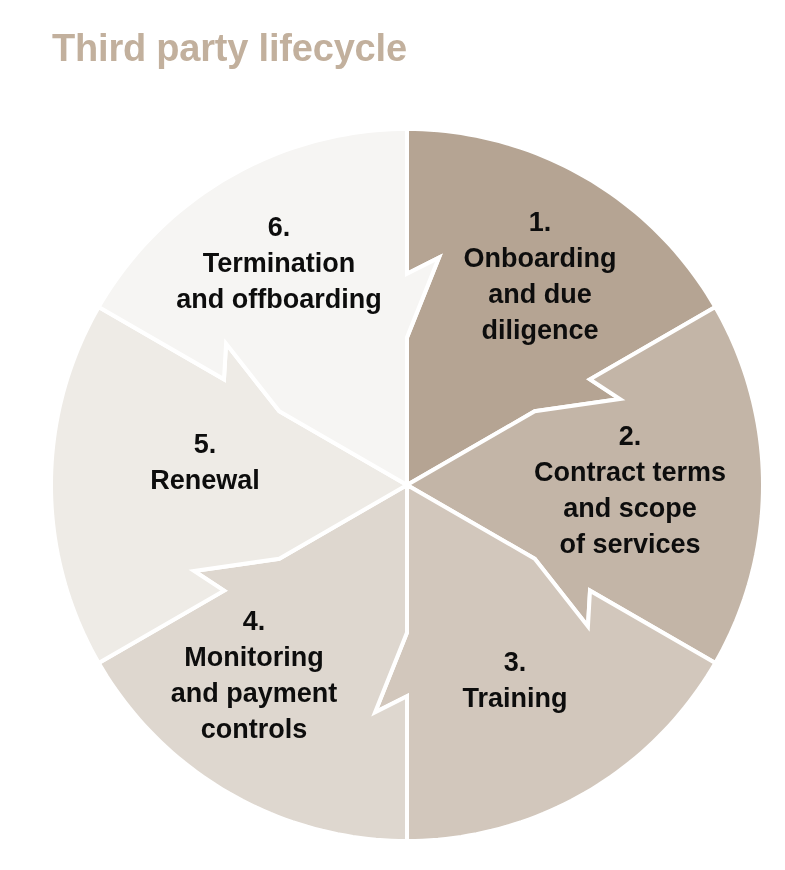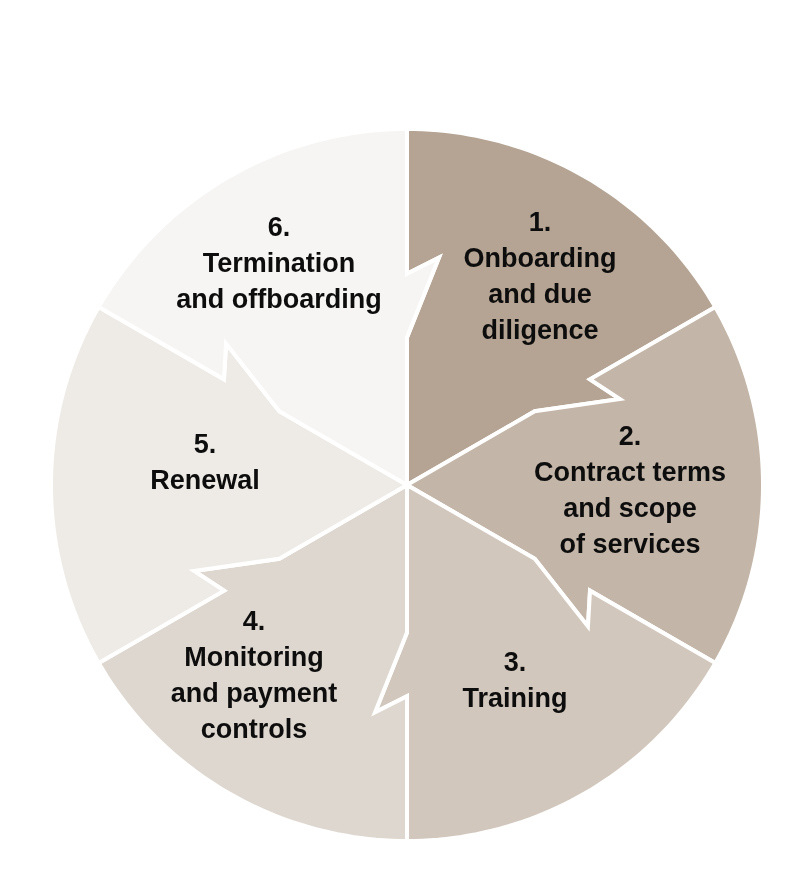--- a/index.html
+++ b/index.html
@@ -66,20 +66,21 @@
     dominant-baseline: middle;
     pointer-events: none;
   }
   .seg-label tspan { font-family: "Liberation Sans", sans-serif; }
 </style>
 </head>
 <body>
 
 <div id="page-root">
 
+  <h1 class="page-title">Third party lifecycle</h1>
 
   <div class="wheel-wrap">
     <svg class="wheel" viewBox="0 0 785 870">
       <g id="segments-group">
           <path d="M 407.00 485.00 L 407.00 337.47 L 438.96 257.61 L 407.00 273.68 L 407.00 129.00 L 407.00 129.00 L 414.77 129.08 L 422.53 129.34 L 430.28 129.76 L 438.03 130.35 L 445.76 131.12 L 453.47 132.05 L 461.16 133.14 L 468.82 134.41 L 476.45 135.84 L 484.05 137.44 L 491.62 139.20 L 499.14 141.13 L 506.62 143.22 L 514.05 145.48 L 521.43 147.89 L 528.76 150.47 L 536.03 153.21 L 543.24 156.10 L 550.38 159.15 L 557.45 162.35 L 564.45 165.71 L 571.38 169.22 L 578.23 172.89 L 585.00 176.69 L 591.68 180.65 L 598.28 184.75 L 604.78 189.00 L 611.19 193.38 L 617.51 197.91 L 623.72 202.57 L 629.83 207.36 L 635.83 212.29 L 641.73 217.35 L 647.51 222.53 L 653.18 227.84 L 658.73 233.27 L 664.16 238.82 L 669.47 244.49 L 674.65 250.27 L 679.71 256.17 L 684.64 262.17 L 689.43 268.28 L 694.09 274.49 L 698.62 280.81 L 703.00 287.22 L 707.25 293.72 L 711.35 300.32 L 715.31 307.00 L 715.31 307.00 L 590.01 379.34 L 619.90 398.98 L 534.76 411.24 L 407.00 485.00 Z" fill="#b5a493" class="seg-path"></path>
           <path d="M 407.00 485.00 L 534.76 411.24 L 619.90 398.98 L 590.01 379.34 L 715.31 307.00 L 715.31 307.00 L 719.11 313.77 L 722.78 320.62 L 726.29 327.55 L 729.65 334.55 L 732.85 341.62 L 735.90 348.76 L 738.79 355.97 L 741.53 363.24 L 744.11 370.57 L 746.52 377.95 L 748.78 385.38 L 750.87 392.86 L 752.80 400.38 L 754.56 407.95 L 756.16 415.55 L 757.59 423.18 L 758.86 430.84 L 759.95 438.53 L 760.88 446.24 L 761.65 453.97 L 762.24 461.72 L 762.66 469.47 L 762.92 477.23 L 763.00 485.00 L 762.92 492.77 L 762.66 500.53 L 762.24 508.28 L 761.65 516.03 L 760.88 523.76 L 759.95 531.47 L 758.86 539.16 L 757.59 546.82 L 756.16 554.45 L 754.56 562.05 L 752.80 569.62 L 750.87 577.14 L 748.78 584.62 L 746.52 592.05 L 744.11 599.43 L 741.53 606.76 L 738.79 614.03 L 735.90 621.24 L 732.85 628.38 L 729.65 635.45 L 726.29 642.45 L 722.78 649.38 L 719.11 656.23 L 715.31 663.00 L 715.31 663.00 L 590.01 590.66 L 587.94 626.37 L 534.76 558.76 L 407.00 485.00 Z" fill="#c3b5a7" class="seg-path"></path>
           <path d="M 407.00 485.00 L 534.76 558.76 L 587.94 626.37 L 590.01 590.66 L 715.31 663.00 L 715.31 663.00 L 711.35 669.68 L 707.25 676.28 L 703.00 682.78 L 698.62 689.19 L 694.09 695.51 L 689.43 701.72 L 684.64 707.83 L 679.71 713.83 L 674.65 719.73 L 669.47 725.51 L 664.16 731.18 L 658.73 736.73 L 653.18 742.16 L 647.51 747.47 L 641.73 752.65 L 635.83 757.71 L 629.83 762.64 L 623.72 767.43 L 617.51 772.09 L 611.19 776.62 L 604.78 781.00 L 598.28 785.25 L 591.68 789.35 L 585.00 793.31 L 578.23 797.11 L 571.38 800.78 L 564.45 804.29 L 557.45 807.65 L 550.38 810.85 L 543.24 813.90 L 536.03 816.79 L 528.76 819.53 L 521.43 822.11 L 514.05 824.52 L 506.62 826.78 L 499.14 828.87 L 491.62 830.80 L 484.05 832.56 L 476.45 834.16 L 468.82 835.59 L 461.16 836.86 L 453.47 837.95 L 445.76 838.88 L 438.03 839.65 L 430.28 840.24 L 422.53 840.66 L 414.77 840.92 L 407.00 841.00 L 407.00 841.00 L 407.00 696.32 L 375.04 712.39 L 407.00 632.53 L 407.00 485.00 Z" fill="#d2c7bc" class="seg-path"></path>
           <path d="M 407.00 485.00 L 407.00 632.53 L 375.04 712.39 L 407.00 696.32 L 407.00 841.00 L 407.00 841.00 L 399.23 840.92 L 391.47 840.66 L 383.72 840.24 L 375.97 839.65 L 368.24 838.88 L 360.53 837.95 L 352.84 836.86 L 345.18 835.59 L 337.55 834.16 L 329.95 832.56 L 322.38 830.80 L 314.86 828.87 L 307.38 826.78 L 299.95 824.52 L 292.57 822.11 L 285.24 819.53 L 277.97 816.79 L 270.76 813.90 L 263.62 810.85 L 256.55 807.65 L 249.55 804.29 L 242.62 800.78 L 235.77 797.11 L 229.00 793.31 L 222.32 789.35 L 215.72 785.25 L 209.22 781.00 L 202.81 776.62 L 196.49 772.09 L 190.28 767.43 L 184.17 762.64 L 178.17 757.71 L 172.27 752.65 L 166.49 747.47 L 160.82 742.16 L 155.27 736.73 L 149.84 731.18 L 144.53 725.51 L 139.35 719.73 L 134.29 713.83 L 129.36 707.83 L 124.57 701.72 L 119.91 695.51 L 115.38 689.19 L 111.00 682.78 L 106.75 676.28 L 102.65 669.68 L 98.69 663.00 L 98.69 663.00 L 223.99 590.66 L 194.10 571.02 L 279.24 558.76 L 407.00 485.00 Z" fill="#ded7cf" class="seg-path"></path>
           <path d="M 407.00 485.00 L 279.24 558.76 L 194.10 571.02 L 223.99 590.66 L 98.69 663.00 L 98.69 663.00 L 94.89 656.23 L 91.22 649.38 L 87.71 642.45 L 84.35 635.45 L 81.15 628.38 L 78.10 621.24 L 75.21 614.03 L 72.47 606.76 L 69.89 599.43 L 67.48 592.05 L 65.22 584.62 L 63.13 577.14 L 61.20 569.62 L 59.44 562.05 L 57.84 554.45 L 56.41 546.82 L 55.14 539.16 L 54.05 531.47 L 53.12 523.76 L 52.35 516.03 L 51.76 508.28 L 51.34 500.53 L 51.08 492.77 L 51.00 485.00 L 51.08 477.23 L 51.34 469.47 L 51.76 461.72 L 52.35 453.97 L 53.12 446.24 L 54.05 438.53 L 55.14 430.84 L 56.41 423.18 L 57.84 415.55 L 59.44 407.95 L 61.20 400.38 L 63.13 392.86 L 65.22 385.38 L 67.48 377.95 L 69.89 370.57 L 72.47 363.24 L 75.21 355.97 L 78.10 348.76 L 81.15 341.62 L 84.35 334.55 L 87.71 327.55 L 91.22 320.62 L 94.89 313.77 L 98.69 307.00 L 98.69 307.00 L 223.99 379.34 L 226.06 343.63 L 279.24 411.24 L 407.00 485.00 Z" fill="#eeebe6" class="seg-path"></path>
           <path d="M 407.00 485.00 L 279.24 411.24 L 226.06 343.63 L 223.99 379.34 L 98.69 307.00 L 98.69 307.00 L 102.65 300.32 L 106.75 293.72 L 111.00 287.22 L 115.38 280.81 L 119.91 274.49 L 124.57 268.28 L 129.36 262.17 L 134.29 256.17 L 139.35 250.27 L 144.53 244.49 L 149.84 238.82 L 155.27 233.27 L 160.82 227.84 L 166.49 222.53 L 172.27 217.35 L 178.17 212.29 L 184.17 207.36 L 190.28 202.57 L 196.49 197.91 L 202.81 193.38 L 209.22 189.00 L 215.72 184.75 L 222.32 180.65 L 229.00 176.69 L 235.77 172.89 L 242.62 169.22 L 249.55 165.71 L 256.55 162.35 L 263.62 159.15 L 270.76 156.10 L 277.97 153.21 L 285.24 150.47 L 292.57 147.89 L 299.95 145.48 L 307.38 143.22 L 314.86 141.13 L 322.38 139.20 L 329.95 137.44 L 337.55 135.84 L 345.18 134.41 L 352.84 133.14 L 360.53 132.05 L 368.24 131.12 L 375.97 130.35 L 383.72 129.76 L 391.47 129.34 L 399.23 129.08 L 407.00 129.00 L 407.00 129.00 L 407.00 273.68 L 438.96 257.61 L 407.00 337.47 L 407.00 485.00 Z" fill="#f6f5f3" class="seg-path"></path>

